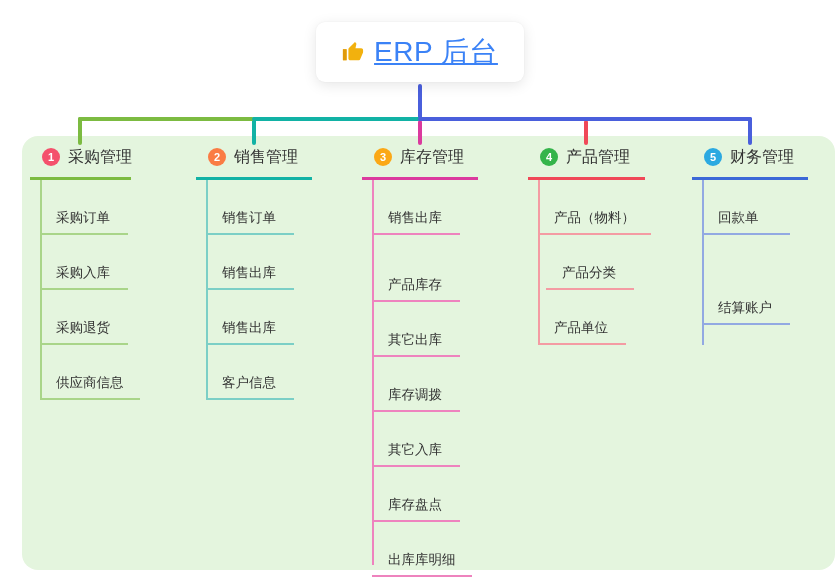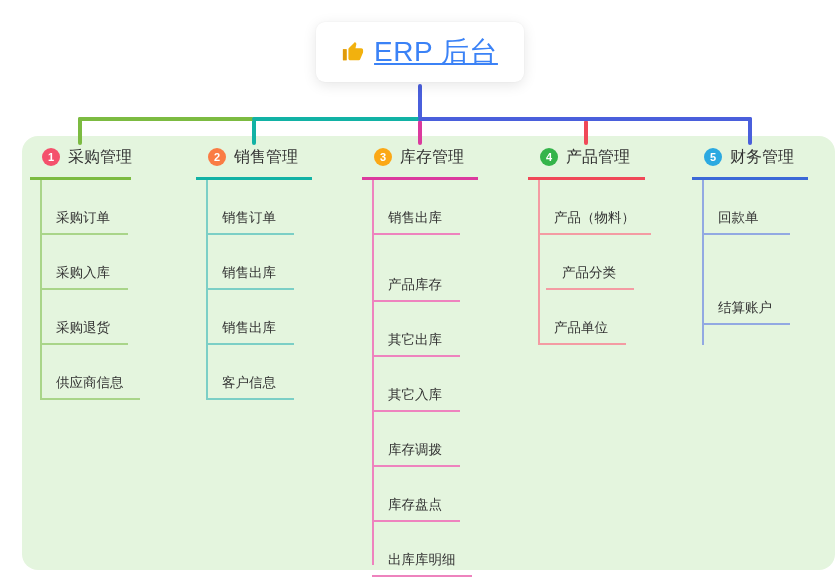--- a/index.html
+++ b/index.html
@@ -91,22 +91,22 @@
   <div class="branch" style="left:362px;">
     <div class="branch-header" style="width: 104px; border-bottom-color: rgb(219, 58, 158);">
       <span class="badge" style="background-color: rgb(251, 168, 22);">3</span>
       <span class="branch-label">库存管理</span>
     </div>
     <div class="b-vline" style="height: 385px; background-color: rgb(238, 131, 190);"></div>
     <div class="children">
       <div class="child" style="border-bottom-color: rgb(238, 131, 190);">销售出库</div>
       <div class="child" style="border-bottom-color: rgb(238, 131, 190); margin-top: 12px;">产品库存</div>
       <div class="child" style="border-bottom-color: rgb(238, 131, 190);">其它出库</div>
+      <div class="child" style="border-bottom-color: rgb(238, 131, 190);">库存调拨</div>
       <div class="child" style="border-bottom-color: rgb(238, 131, 190);">其它入库</div>
-      <div class="child" style="border-bottom-color: rgb(238, 131, 190);">库存调拨</div>
       <div class="child" style="border-bottom-color: rgb(238, 131, 190); text-align: right;">库存盘点</div>
       <div class="child" style="border-bottom-color: rgb(238, 131, 190);">出库库明细</div>
     </div>
   </div>
 
   <div class="branch" style="left:528px;">
     <div class="branch-header" style="width: 105px; border-bottom-color: rgb(240, 72, 88);">
       <span class="badge" style="background-color: rgb(52, 180, 74);">4</span>
       <span class="branch-label">产品管理</span>
     </div>

